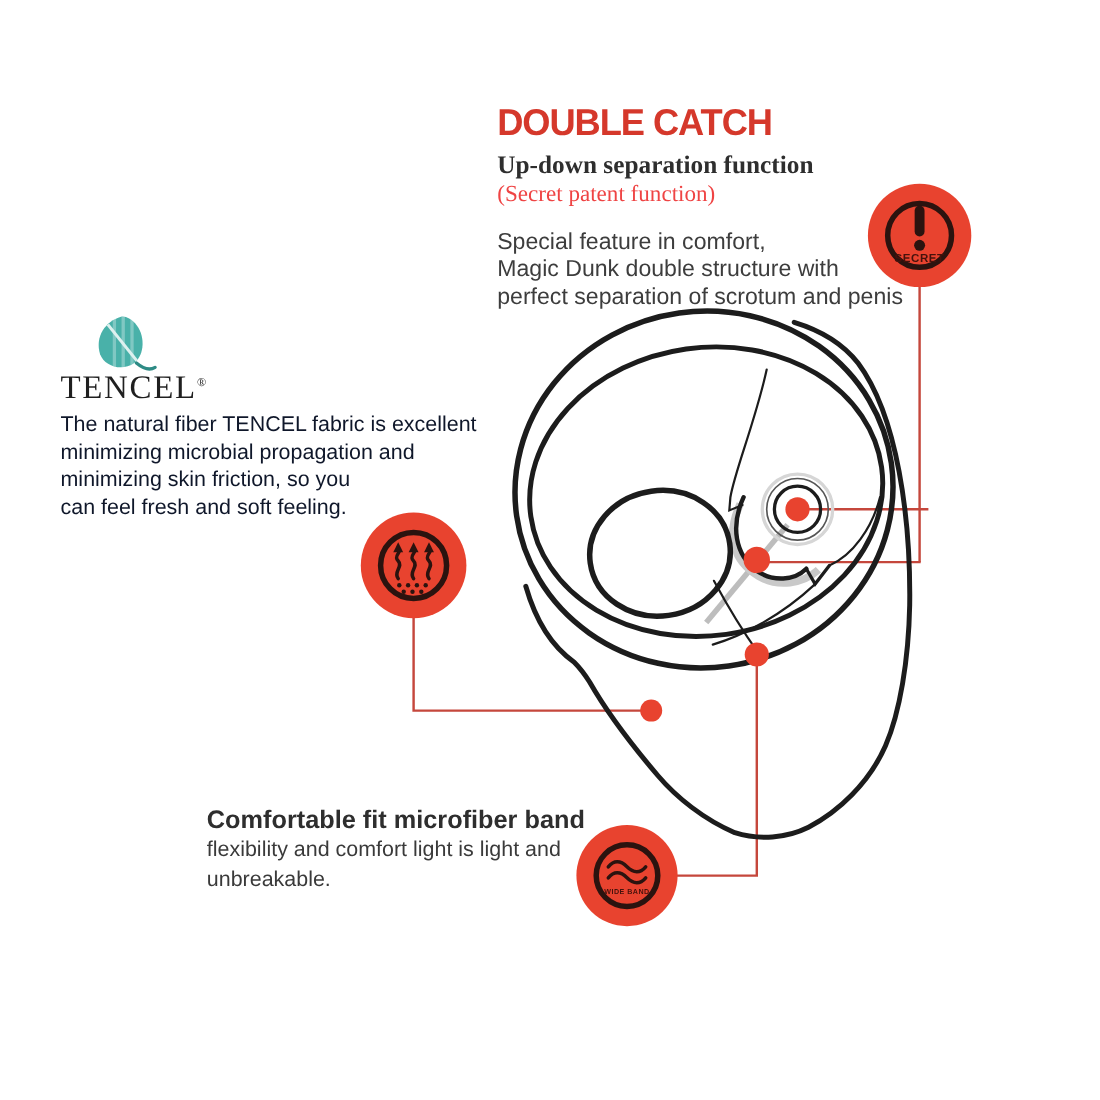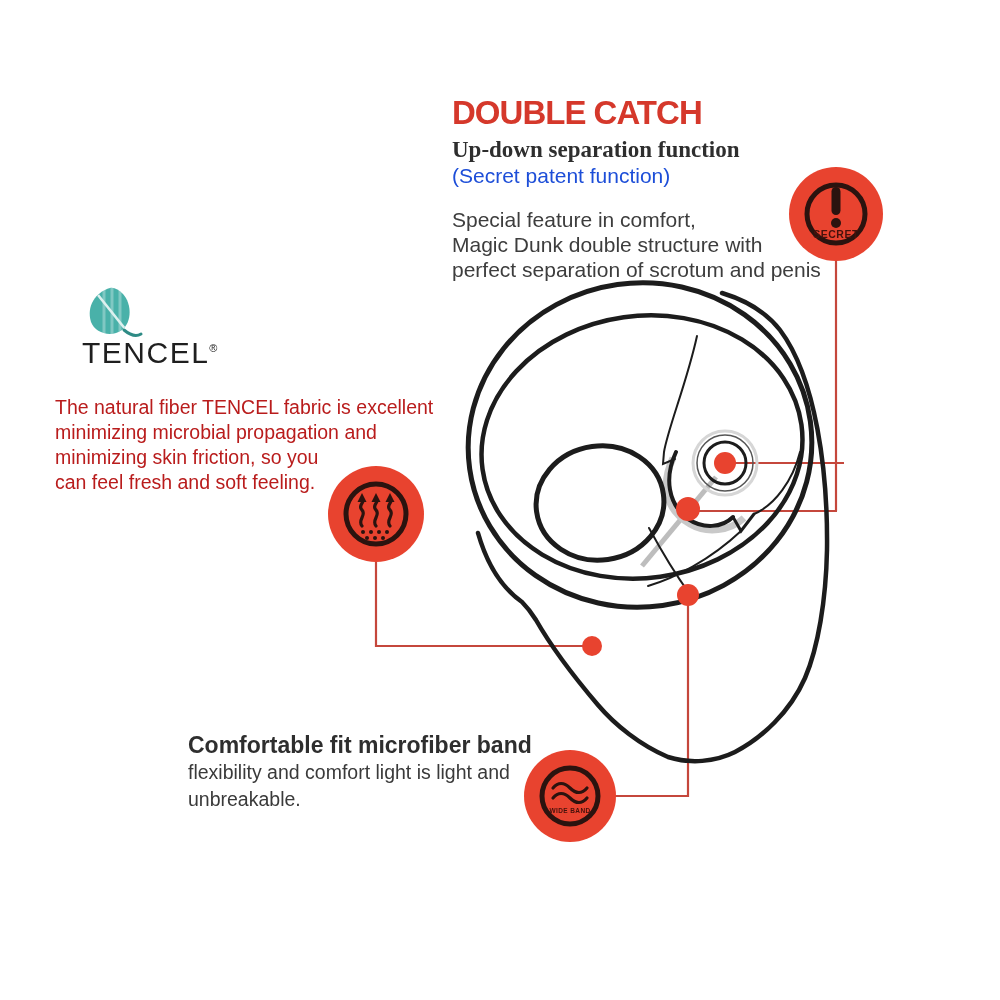--- a/index.html
+++ b/index.html
@@ -5,29 +5,29 @@
   html,body{margin:0;padding:0;background:#ffffff;}
   .stage{position:relative;width:1000px;height:1000px;background:#ffffff;
          font-family:"Liberation Sans",sans-serif;overflow:hidden;color:#3a3a3a;}
   .abs{position:absolute;}
 
   
   .dc-block{left:452px;top:94px;width:420px;}
   .dc-title{font-size:34px;font-weight:800;letter-spacing:-1px;color:#d5382b;
             transform:scaleX(.97);transform-origin:left;line-height:36px;}
   .dc-sub{font-size:23px;font-weight:700;color:#2e2e2e;margin-top:7px;line-height:26px;font-family:Liberation Serif, serif;}
-  .dc-note{font-size:21px;color:#1d4ed8;line-height:26px;}
+  .dc-note{font-size:21px;color:#ef4444;line-height:26px;font-family:Liberation Serif, serif;}
   .dc-line{font-size:21px;color:#3d3d3d;line-height:25px;}
   .dc-para{margin-top:18px;}
 
   
-  .tencel-text{left:55px;top:336px;font-family:Liberation Sans, sans-serif;
-               font-size:30px;letter-spacing:1.5px;color:#1f1f1f;margin-left:27px;}
+  .tencel-text{left:55px;top:336px;font-family:Liberation Serif, serif;
+               font-size:30px;letter-spacing:1.5px;color:#1f1f1f;}
   .tencel-text sup{font-size:11px;letter-spacing:0;}
-  .tencel-para{left:55px;top:374px;width:395px;font-size:19.5px;line-height:25px;color:#b91c1c;margin-top:21px;}
+  .tencel-para{left:55px;top:374px;width:395px;font-size:19.5px;line-height:25px;color:#0f172a;}
 
   
   .mf-block{left:188px;top:732px;width:360px;}
   .mf-head{font-size:23px;font-weight:700;color:#2e2e2e;line-height:27px;}
   .mf-line{font-size:19.5px;line-height:27px;color:#3a3a3a;}
 
   svg text{font-family:"Liberation Sans",sans-serif;}
 </style>
 </head>
 <body>

